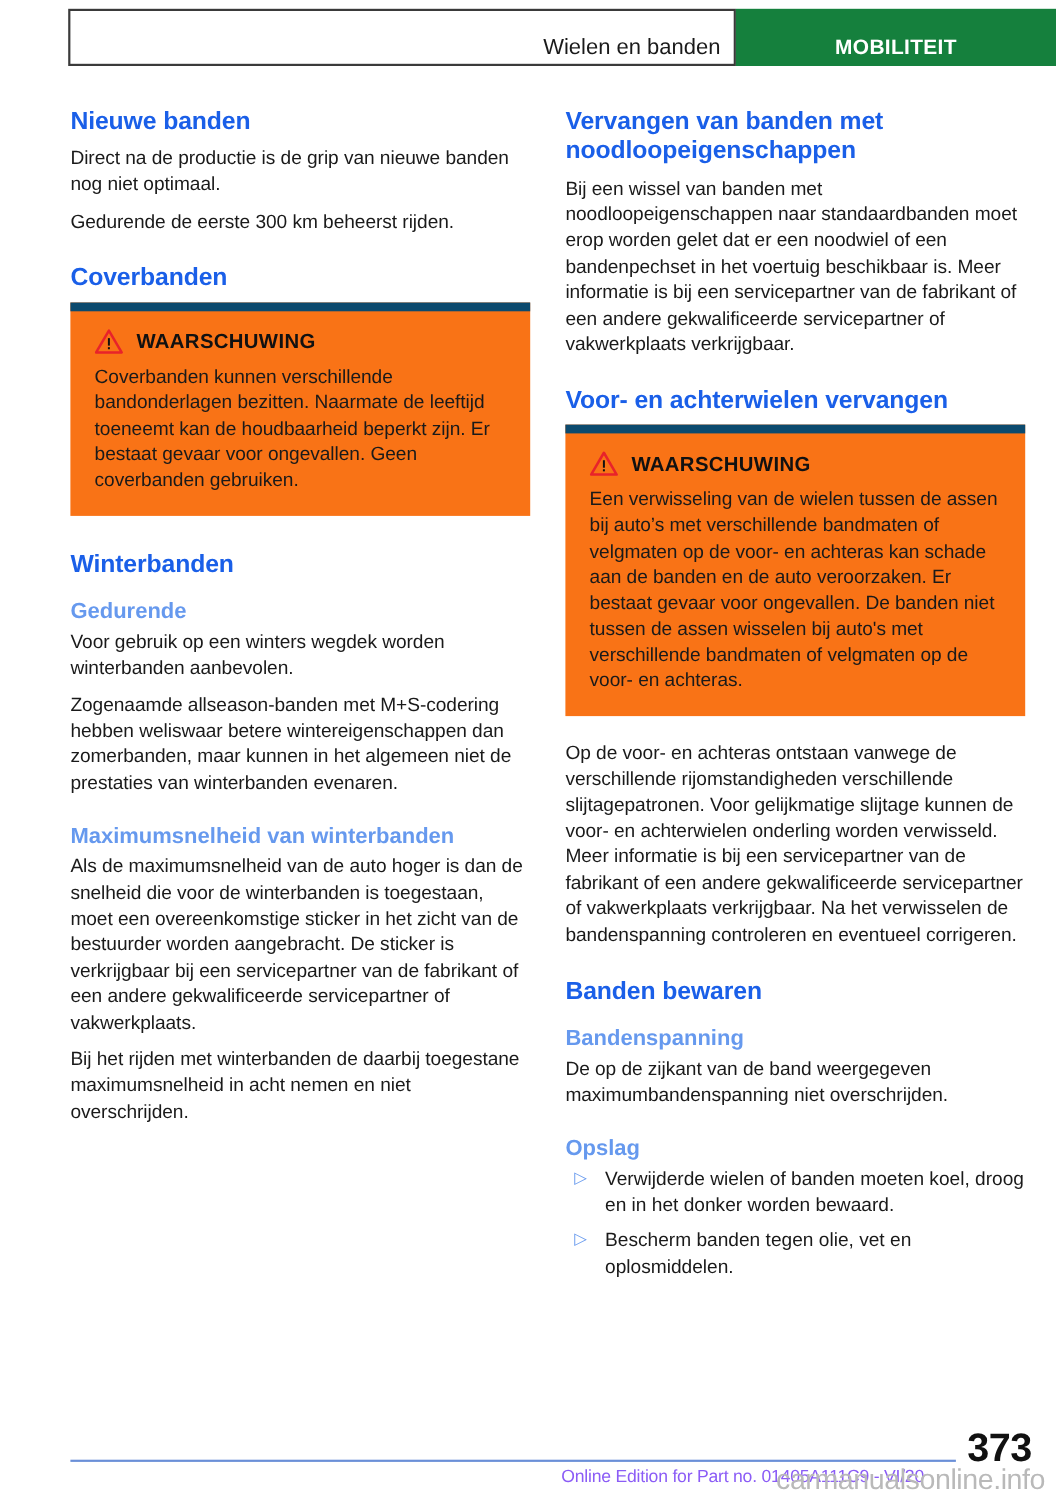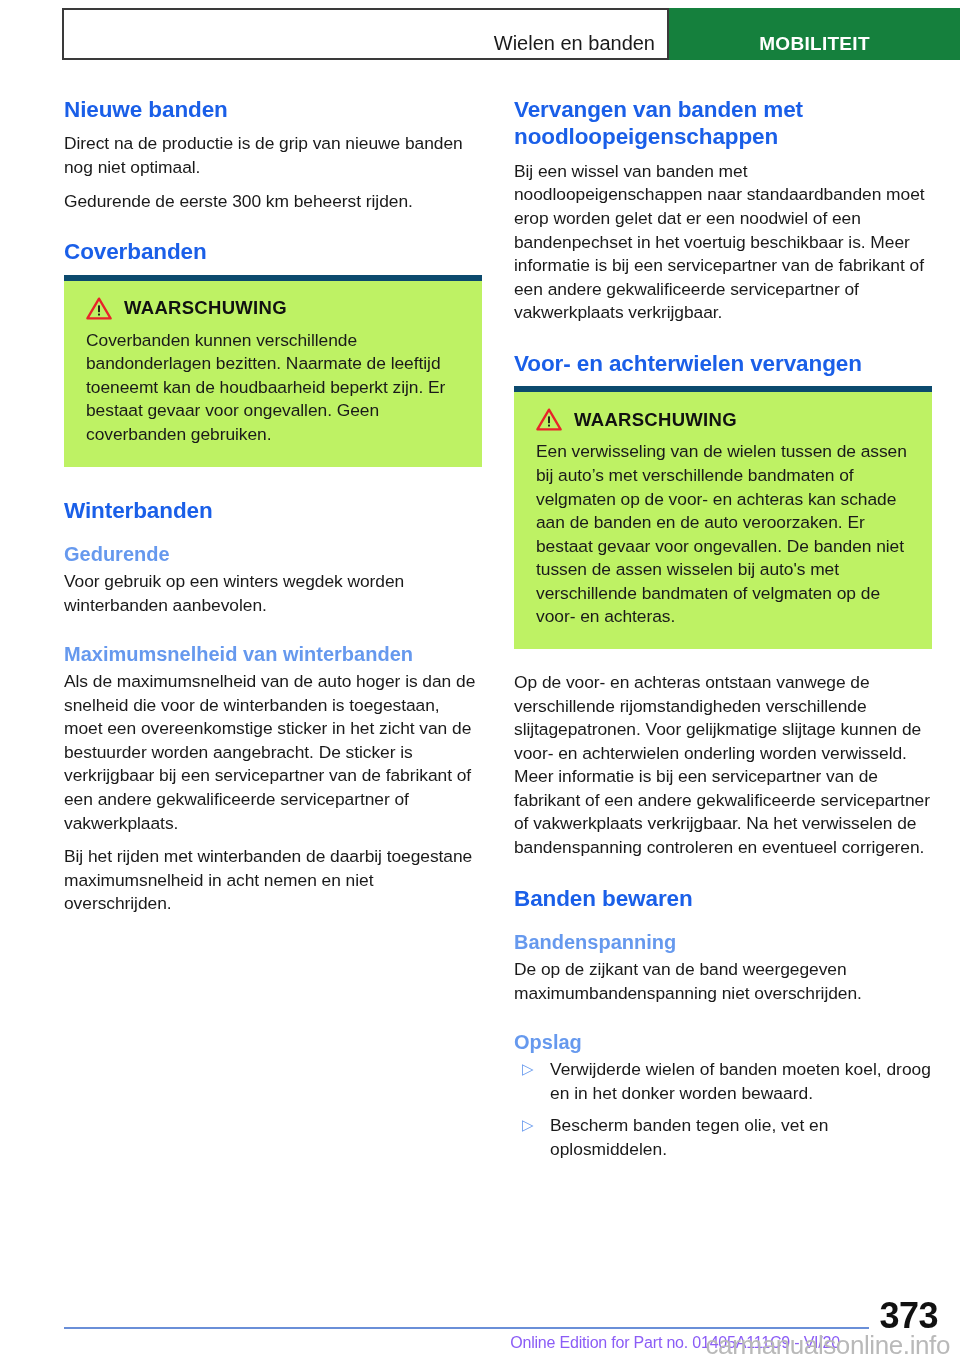--- a/index.html
+++ b/index.html
@@ -95,22 +95,22 @@
     font-size: 17.4px;
     line-height: 1.355;
     margin: 0 0 10px 0;
     color: #1a1a1a;
     letter-spacing: -0.05px;
   }
   p.body:last-child { margin-bottom: 0; }
 
   
   .warnbox {
-    background: #bef264;
-    border-top: 6px solid #0c4a6e;
+    background: #f97316;
+    border-top: 8px solid #0c4a6e;
     padding: 16px 18px 20px 22px;
     box-sizing: border-box;
     margin: 4px 0 0 0;
   }
   .warn-head {
     display: flex;
     align-items: center;
     gap: 12px;
     margin-bottom: 9px;
   }
@@ -231,20 +231,21 @@
 
 
     <div class="spacer-md"></div>
 
     <h1 class="h-main">Winterbanden</h1>
 
     <div class="spacer-sm"></div>
 
     <h2 class="h-sub">Gedurende</h2>
     <p class="body">Voor gebruik op een winters wegdek worden winterbanden aanbevolen.</p>
+    <p class="body">Zogenaamde allseason-banden met M+S-codering hebben weliswaar betere wintereigenschappen dan zomerbanden, maar kunnen in het algemeen niet de prestaties van winterbanden evenaren.</p>
 
     <div class="spacer-md"></div>
 
     <h2 class="h-sub">Maximumsnelheid van winterbanden</h2>
     <p class="body">Als de maximumsnelheid van de auto hoger is dan de snelheid die voor de winterbanden is toegestaan, moet een overeenkomstige sticker in het zicht van de bestuurder worden aangebracht. De sticker is verkrijgbaar bij een servicepartner van de fabrikant of een andere gekwalificeerde servicepartner of vakwerkplaats.</p>
     <p class="body">Bij het rijden met winterbanden de daarbij toegestane maximumsnelheid in acht nemen en niet overschrijden.</p>
   </div>
 
   <div class="col">
 

